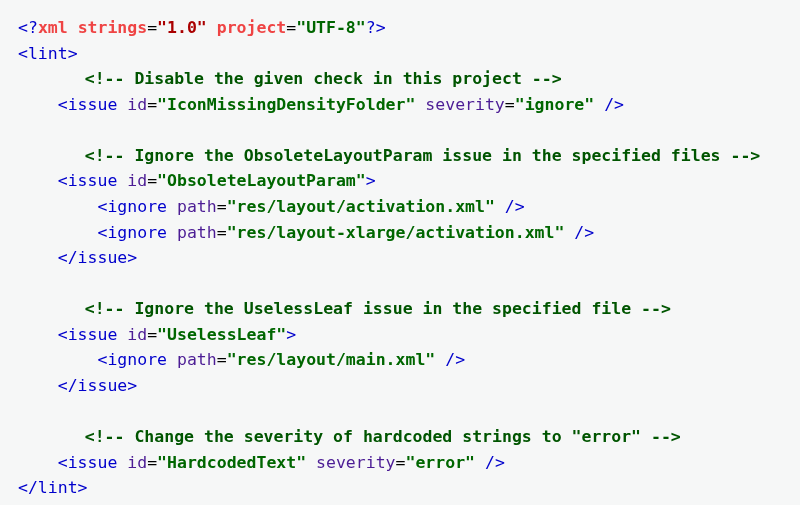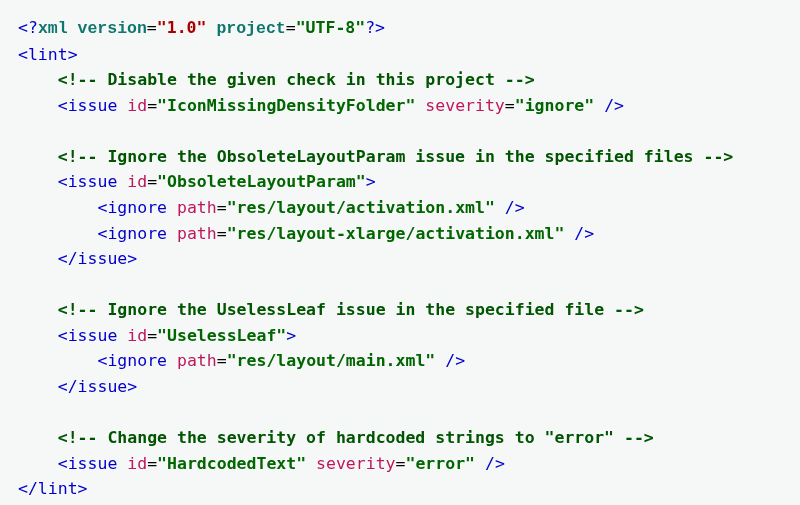--- a/index.html
+++ b/index.html
@@ -13,30 +13,30 @@
       width: 800px;
       height: 505px;
       box-sizing: border-box;
     }
     pre {
       margin: 0;
       white-space: pre;
       font-family: inherit;
     }
     .tag { color: #0000cc; }
-    .attr { color: #be185d; }
+    .attr { color: #4c1d95; }
     .str { color: #006600; font-weight: bold; }
-    .pi-kw { color: #0f766e; font-weight: bold; font-family: Liberation Mono, monospace; }
+    .pi-kw { color: #ef4444; font-weight: bold; }
     .ver { color: #aa0000; font-weight: bold; }
-    .cmt { color: #005500; font-weight: 600; }
+    .cmt { color: #005500; font-weight: 600; margin-left: 27px; }
   </style>
 </head>
 <body>
 
-<pre><span class="tag">&lt;?</span><span class="pi-kw">xml</span> <span class="pi-kw">version</span><span>=</span><span class="ver">"1.0"</span> <span class="pi-kw">project</span><span>=</span><span class="str">"UTF-8"</span><span class="tag">?&gt;</span>
+<pre><span class="tag">&lt;?</span><span class="pi-kw">xml</span> <span class="pi-kw">strings</span><span>=</span><span class="ver">"1.0"</span> <span class="pi-kw">project</span><span>=</span><span class="str">"UTF-8"</span><span class="tag">?&gt;</span>
 <span class="tag">&lt;lint&gt;</span>
     <span class="cmt">&lt;!-- Disable the given check in this project --&gt;</span>
     <span class="tag">&lt;issue</span> <span class="attr">id</span><span>=</span><span class="str">"IconMissingDensityFolder"</span> <span class="attr">severity</span><span>=</span><span class="str">"ignore"</span><span class="tag"> /&gt;</span>
 
     <span class="cmt">&lt;!-- Ignore the ObsoleteLayoutParam issue in the specified files --&gt;</span>
     <span class="tag">&lt;issue</span> <span class="attr">id</span><span>=</span><span class="str">"ObsoleteLayoutParam"</span><span class="tag">&gt;</span>
         <span class="tag">&lt;ignore</span> <span class="attr">path</span><span>=</span><span class="str">"res/layout/activation.xml"</span><span class="tag"> /&gt;</span>
         <span class="tag">&lt;ignore</span> <span class="attr">path</span><span>=</span><span class="str">"res/layout-xlarge/activation.xml"</span><span class="tag"> /&gt;</span>
     <span class="tag">&lt;/issue&gt;</span>
 

